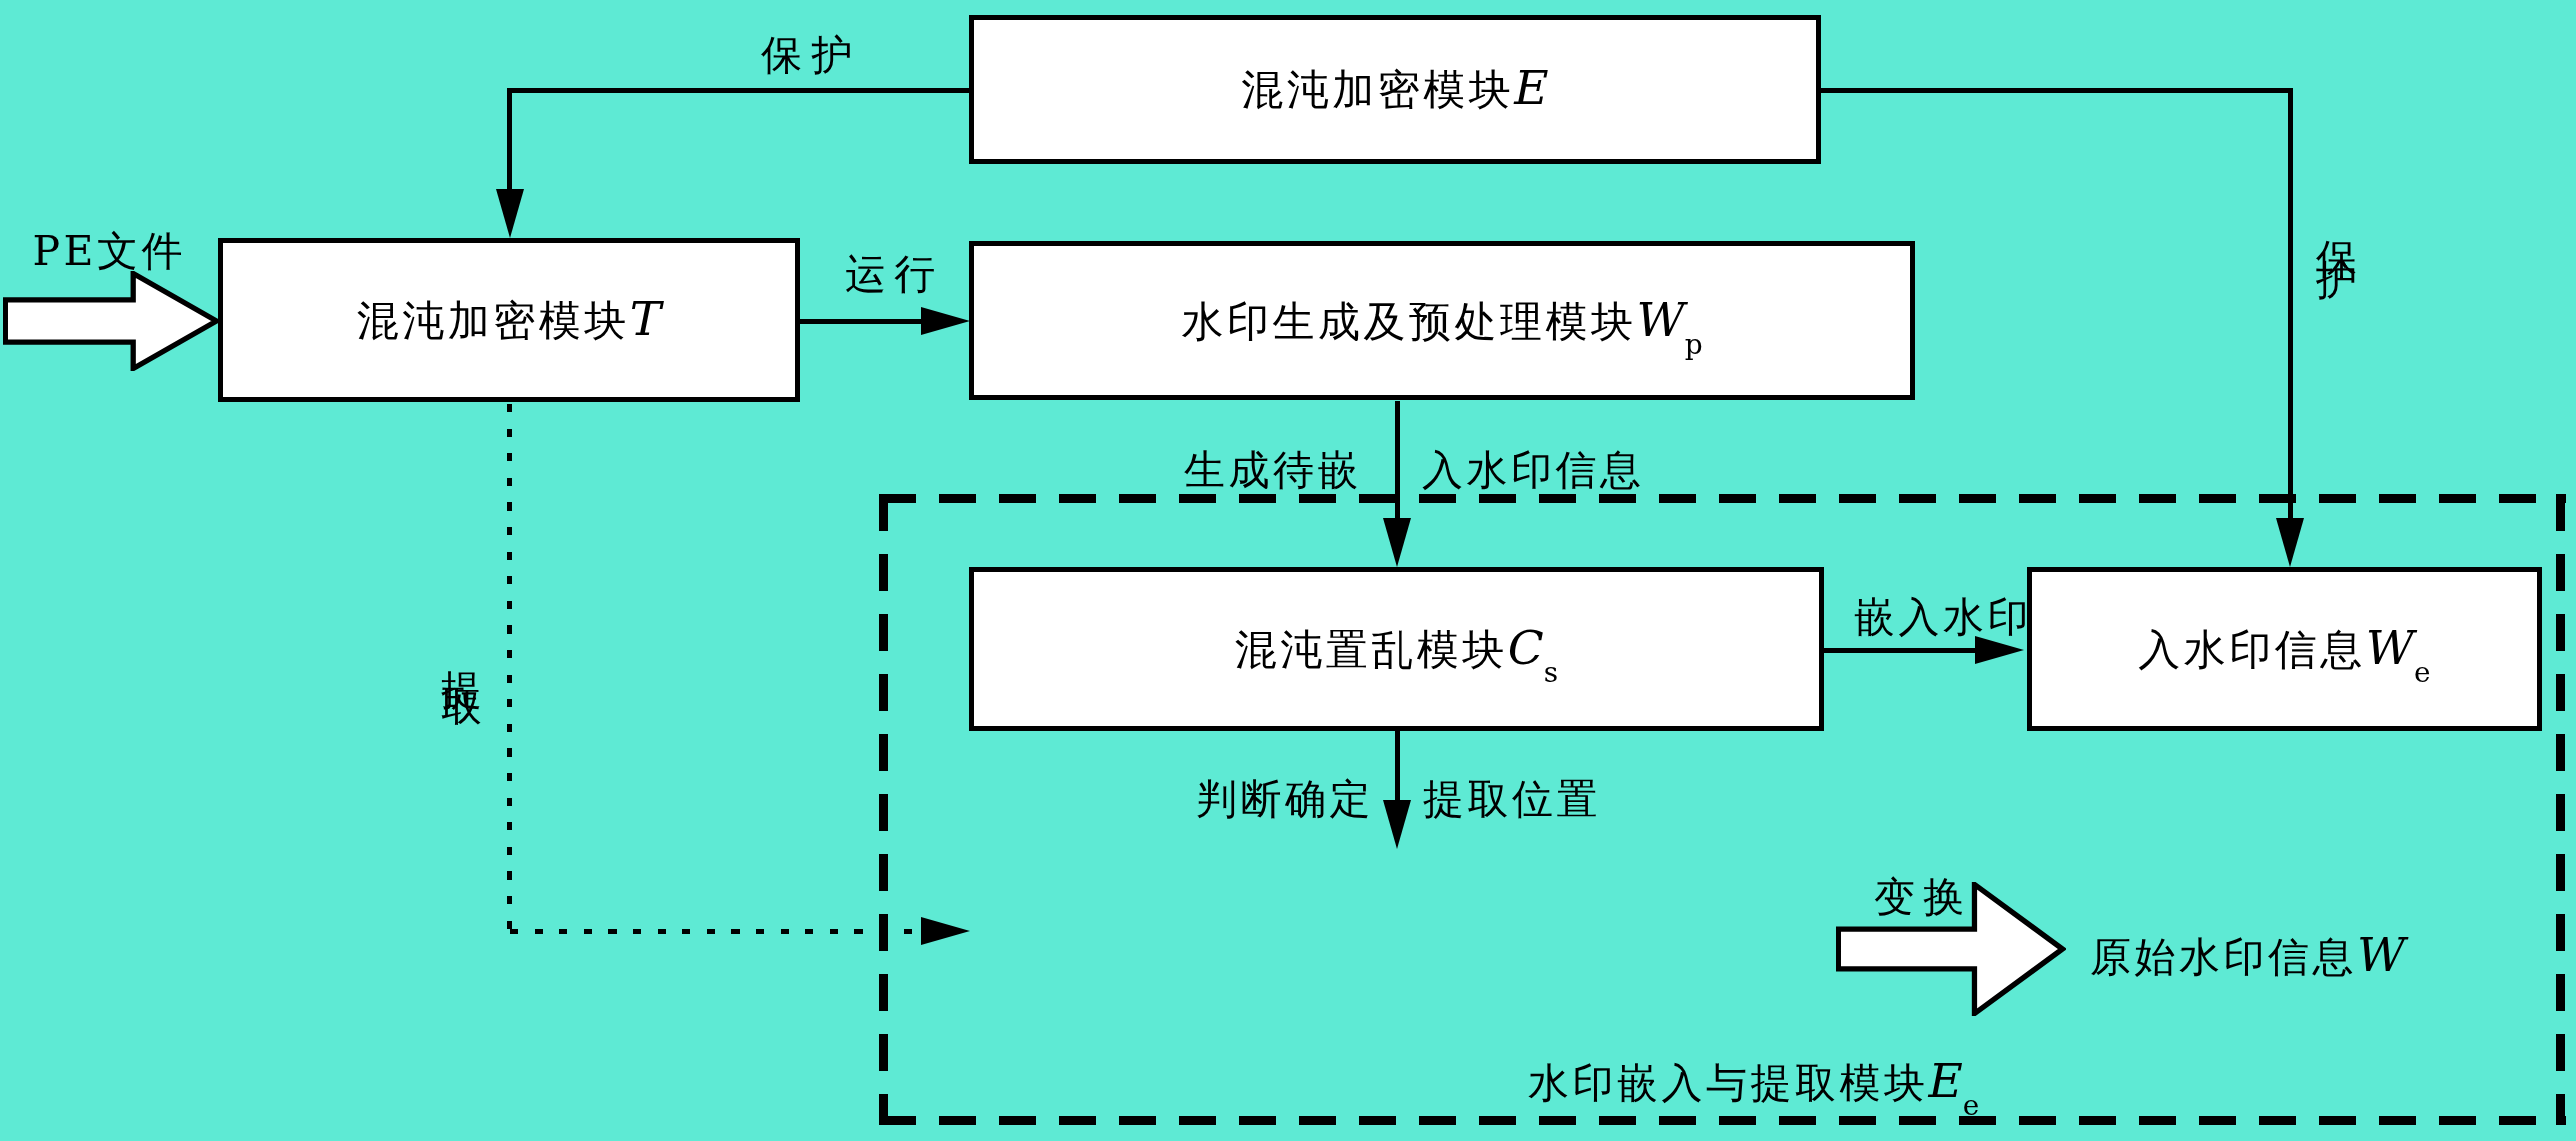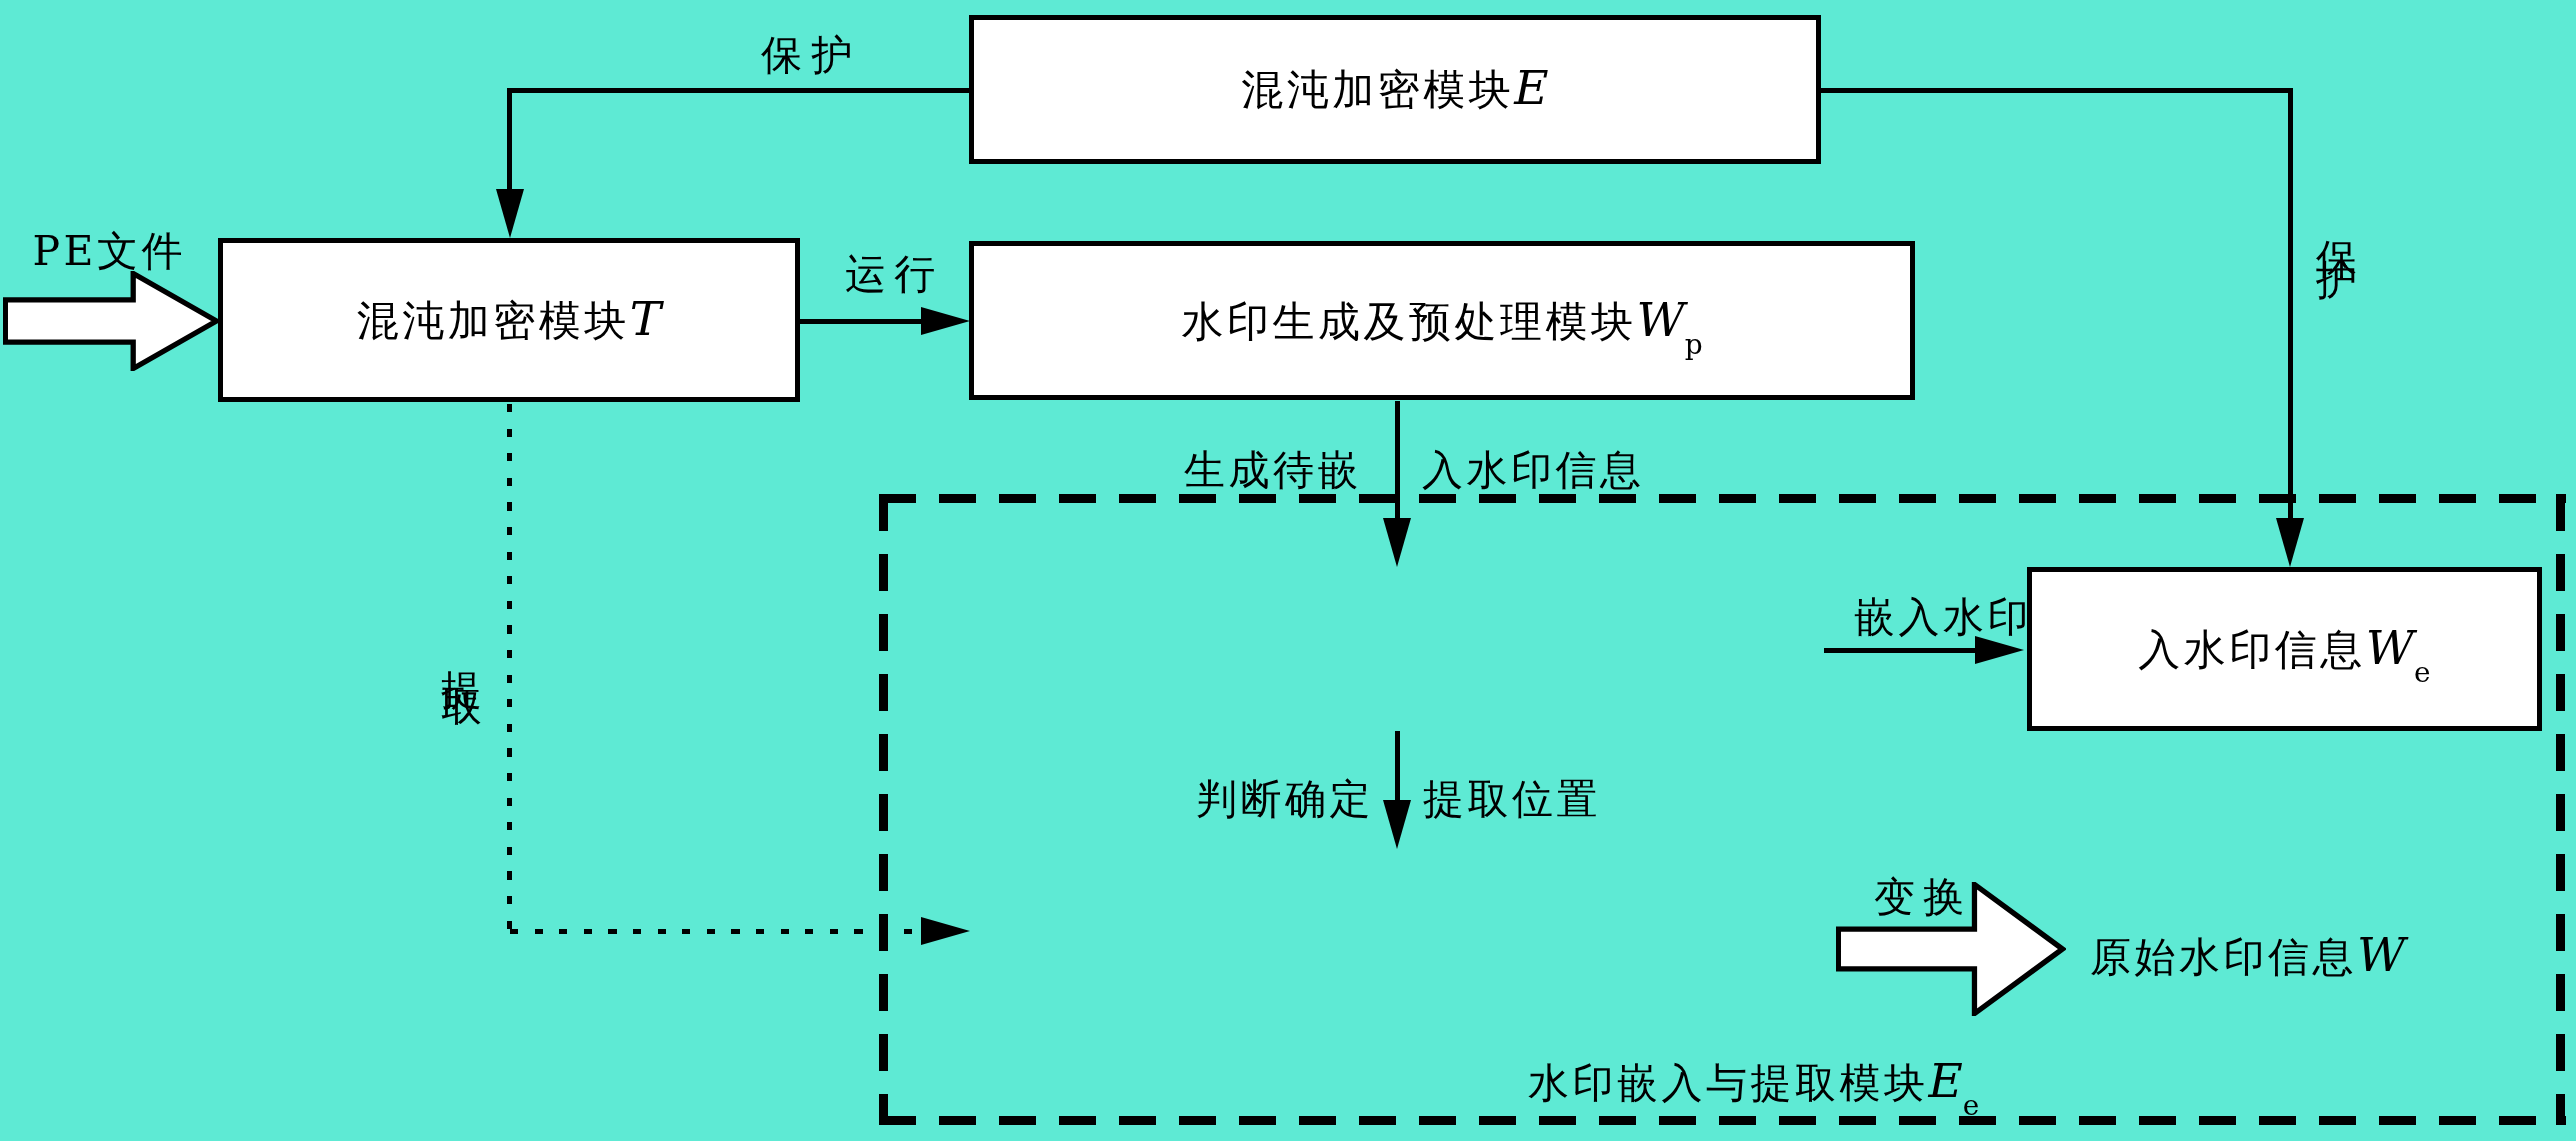--- a/index.html
+++ b/index.html
@@ -72,20 +72,23 @@
   </div>
 
   <div class="box" style="left:218px;top:238px;width:582px;height:164px;">
     <div class="box-label"><span>混沌加密模块</span><span class="sym">T</span><span class="sub"></span></div>
   </div>
 
   <div class="box" style="left:969px;top:241px;width:946px;height:159px;">
     <div class="box-label"><span>水印生成及预处理模块</span><span class="sym">W</span><span class="sub">p</span></div>
   </div>
 
+  <div class="box" style="left:969px;top:567px;width:855px;height:164px;">
+    <div class="box-label"><span>混沌置乱模块</span><span class="sym">C</span><span class="sub">s</span></div>
+  </div>
 
   <div class="box" style="left:2027px;top:567px;width:515px;height:164px;">
     <div class="box-label"><span>入水印信息</span><span class="sym">W</span><span class="sub">e</span></div>
   </div>
 
 
   <div class="lbl" style="left:20.5px;top:224px;margin-left:12px;">PE文件</div>
   <div class="lbl" style="left:761px;top:28px;letter-spacing:9.4px;">保护</div>
   <div class="lbl vlbl" style="left:2310px;top:208px;">保护</div>
   <div class="lbl" style="left:845px;top:247px;letter-spacing:8.2px;">运行</div>

